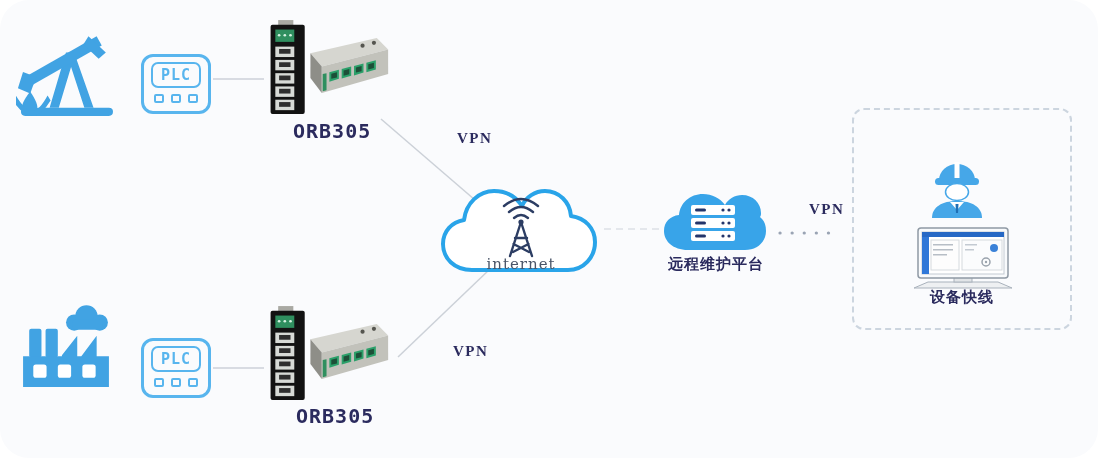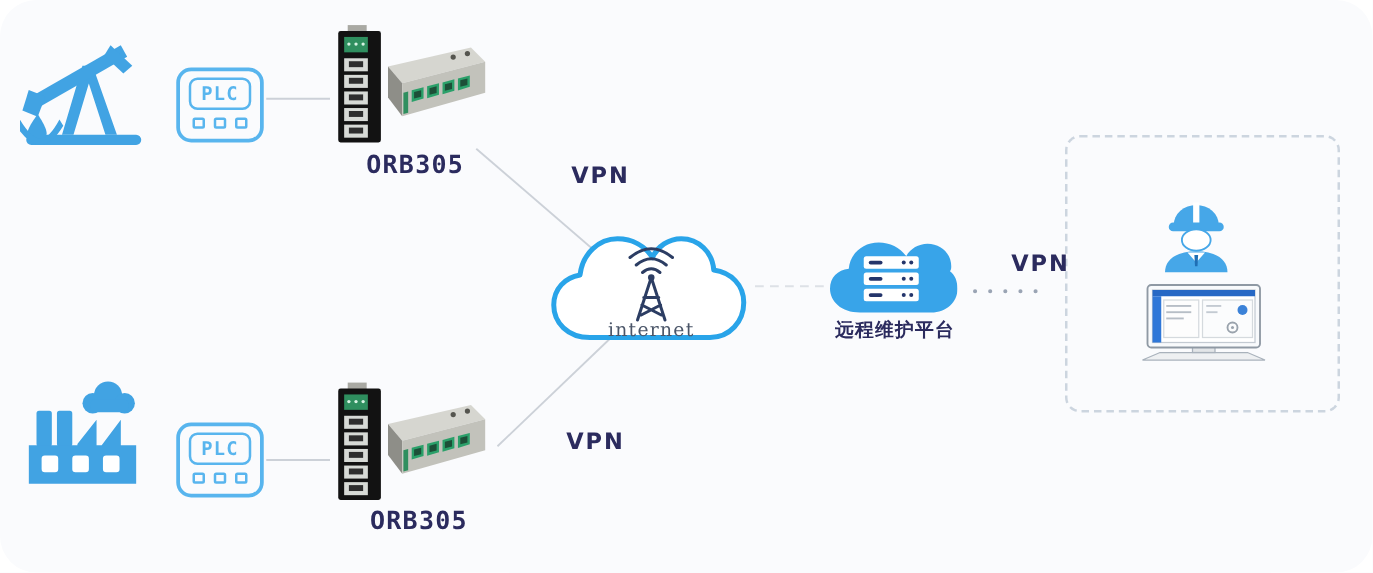--- a/index.html
+++ b/index.html
@@ -8,21 +8,21 @@
     --panel-border:#ccd5df; --antenna-navy:#2c3d63; --serif-gray:#4a5568;
   }
   *{margin:0;padding:0;box-sizing:border-box;}
   body{font-family:"DejaVu Sans","Liberation Sans",sans-serif;}
   .stage{position:relative;width:1098px;height:458px;background:var(--bg);overflow:hidden;border-radius:29px;}
   .abs{position:absolute;}
   .overlay{position:absolute;left:0;top:0;z-index:0;pointer-events:none;}
   .node{z-index:1;}
   .lbl{position:absolute;z-index:2;font-weight:bold;color:var(--navy);white-space:nowrap;margin-left:16px;}
   .orb{font-family:"DejaVu Sans Mono","Liberation Mono",monospace;font-size:20px;letter-spacing:1px;}
-  .vpn{font-size:18px;letter-spacing:1.5px;}
+  .vpn{font-size:15px;letter-spacing:1.5px;font-family:Liberation Serif, serif;}
   .cn{font-size:15px;letter-spacing:1px;}
   
   .plc{width:70px;height:60px;border:3px solid var(--plc-blue);border-radius:12px;padding:5px 7px;background:transparent;}
   .plc-screen{border:2.5px solid var(--plc-blue);border-radius:7px;height:26px;display:flex;align-items:center;justify-content:center;
     font-family:"DejaVu Sans Mono","Liberation Mono",monospace;font-weight:bold;font-size:15px;color:var(--plc-blue);letter-spacing:1px;}
   .plc-keys{display:flex;justify-content:space-between;padding:0 3px;margin-top:6px;}
   .plc-keys i{width:10px;height:9px;border:2.5px solid var(--plc-blue);border-radius:2px;display:block;}
   
   .panel{width:220px;height:222px;border:2px dashed var(--panel-border);border-radius:12px;z-index:1;}
   .panel-title{position:absolute;left:13px;top:9px;font-weight:bold;font-size:15px;color:var(--navy);letter-spacing:1px;}
@@ -139,21 +139,21 @@
           <circle cx="69" cy="37" r="1.6" fill="#24356b"></circle>
       </g>
       <g>
         <rect x="31" y="45" width="44" height="10" rx="2" fill="#ffffff"></rect>
         <rect x="35" y="48.5" width="11" height="3" rx="1.5" fill="#24356b"></rect>
         <circle cx="63" cy="50" r="1.6" fill="#24356b"></circle>
           <circle cx="69" cy="50" r="1.6" fill="#24356b"></circle>
       </g>
     </g>
   </svg>
-  <div class="lbl cn" style="left:626px;top:255px;width:122px;text-align:right;">远程维护平台</div>
+  <div class="lbl cn" style="left:652px;top:255px;width:122px;text-align:left;">远程维护平台</div>
 
   <div class="abs panel" style="left:852px;top:108px;">
 
     <svg class="abs" style="left:70px;top:40px;" width="66" height="68" viewBox="0 0 66 68">
       <path d="M15 30 a18 16 0 0 1 36 0 Z" fill="#46a7e8"></path>
       <rect x="30.5" y="12" width="5" height="17" fill="#ffffff"></rect>
       <rect x="11" y="28" width="44" height="7" rx="3.5" fill="#46a7e8"></rect>
       <ellipse cx="33" cy="42" rx="11.5" ry="8.5" fill="#ffffff" stroke="#46a7e8" stroke-width="1.5"></ellipse>
       <path d="M8 68 C8 57 18 51 33 51 C48 51 58 57 58 68 Z" fill="#46a7e8"></path>
       <path d="M26 52 L33 60 L40 52 Z" fill="#ffffff"></path>
@@ -172,20 +172,21 @@
       <rect x="31" y="23" width="20" height="1.5" fill="#b7bec6"></rect>
       <rect x="31" y="28" width="14" height="1.5" fill="#b7bec6"></rect>
       <rect x="60" y="14" width="40" height="30" fill="#fbfcfd" stroke="#d5dade" stroke-width="1"></rect>
       <circle cx="92" cy="22" r="4" fill="#3b82d8"></circle>
       <circle cx="84" cy="36" r="4" fill="none" stroke="#9aa3ad" stroke-width="1.5"></circle>
       <circle cx="84" cy="36" r="1.2" fill="#9aa3ad"></circle>
       <rect x="63" y="18" width="12" height="1.5" fill="#c3cad2"></rect>
       <rect x="63" y="23" width="9" height="1.5" fill="#c3cad2"></rect>
     </svg>
 
+    <div class="panel-caption">设备快线</div>
   </div>
 
   <svg class="abs node" style="left:14px;top:297px;" width="104" height="92" viewBox="0 0 100 90">
     <g class="fill-blue">
       <circle cx="58" cy="25" r="8"></circle>
         <circle cx="70" cy="19" r="11"></circle>
         <circle cx="83" cy="25" r="8"></circle>
       <rect x="56" y="22" width="30" height="10" rx="4"></rect>
       <rect x="14" y="31" width="12" height="28" rx="2"></rect>
       <rect x="30" y="31" width="12" height="28" rx="2"></rect>

